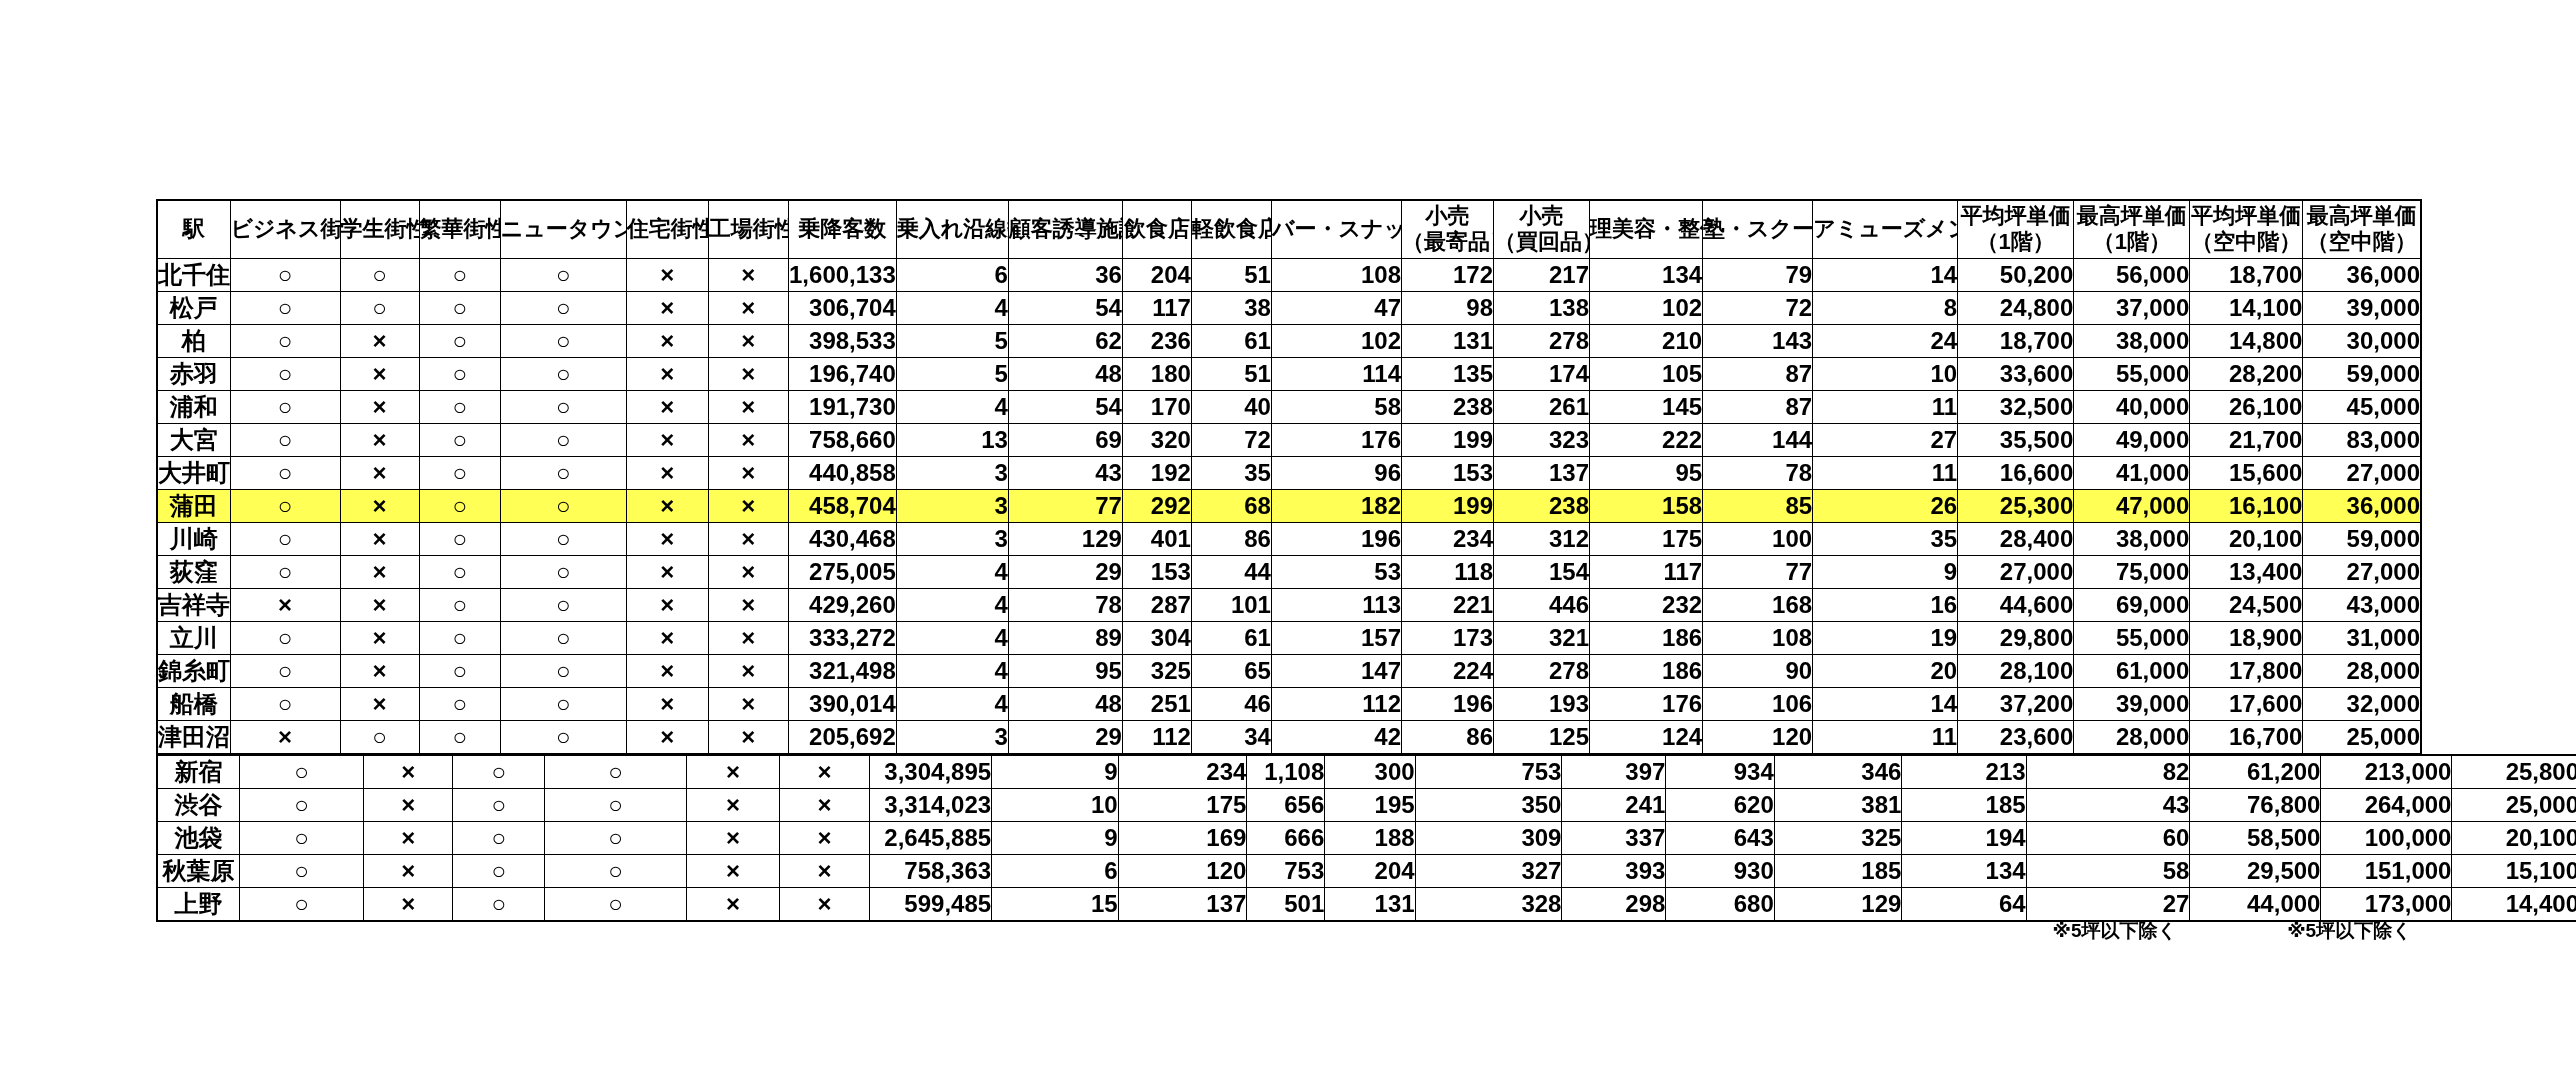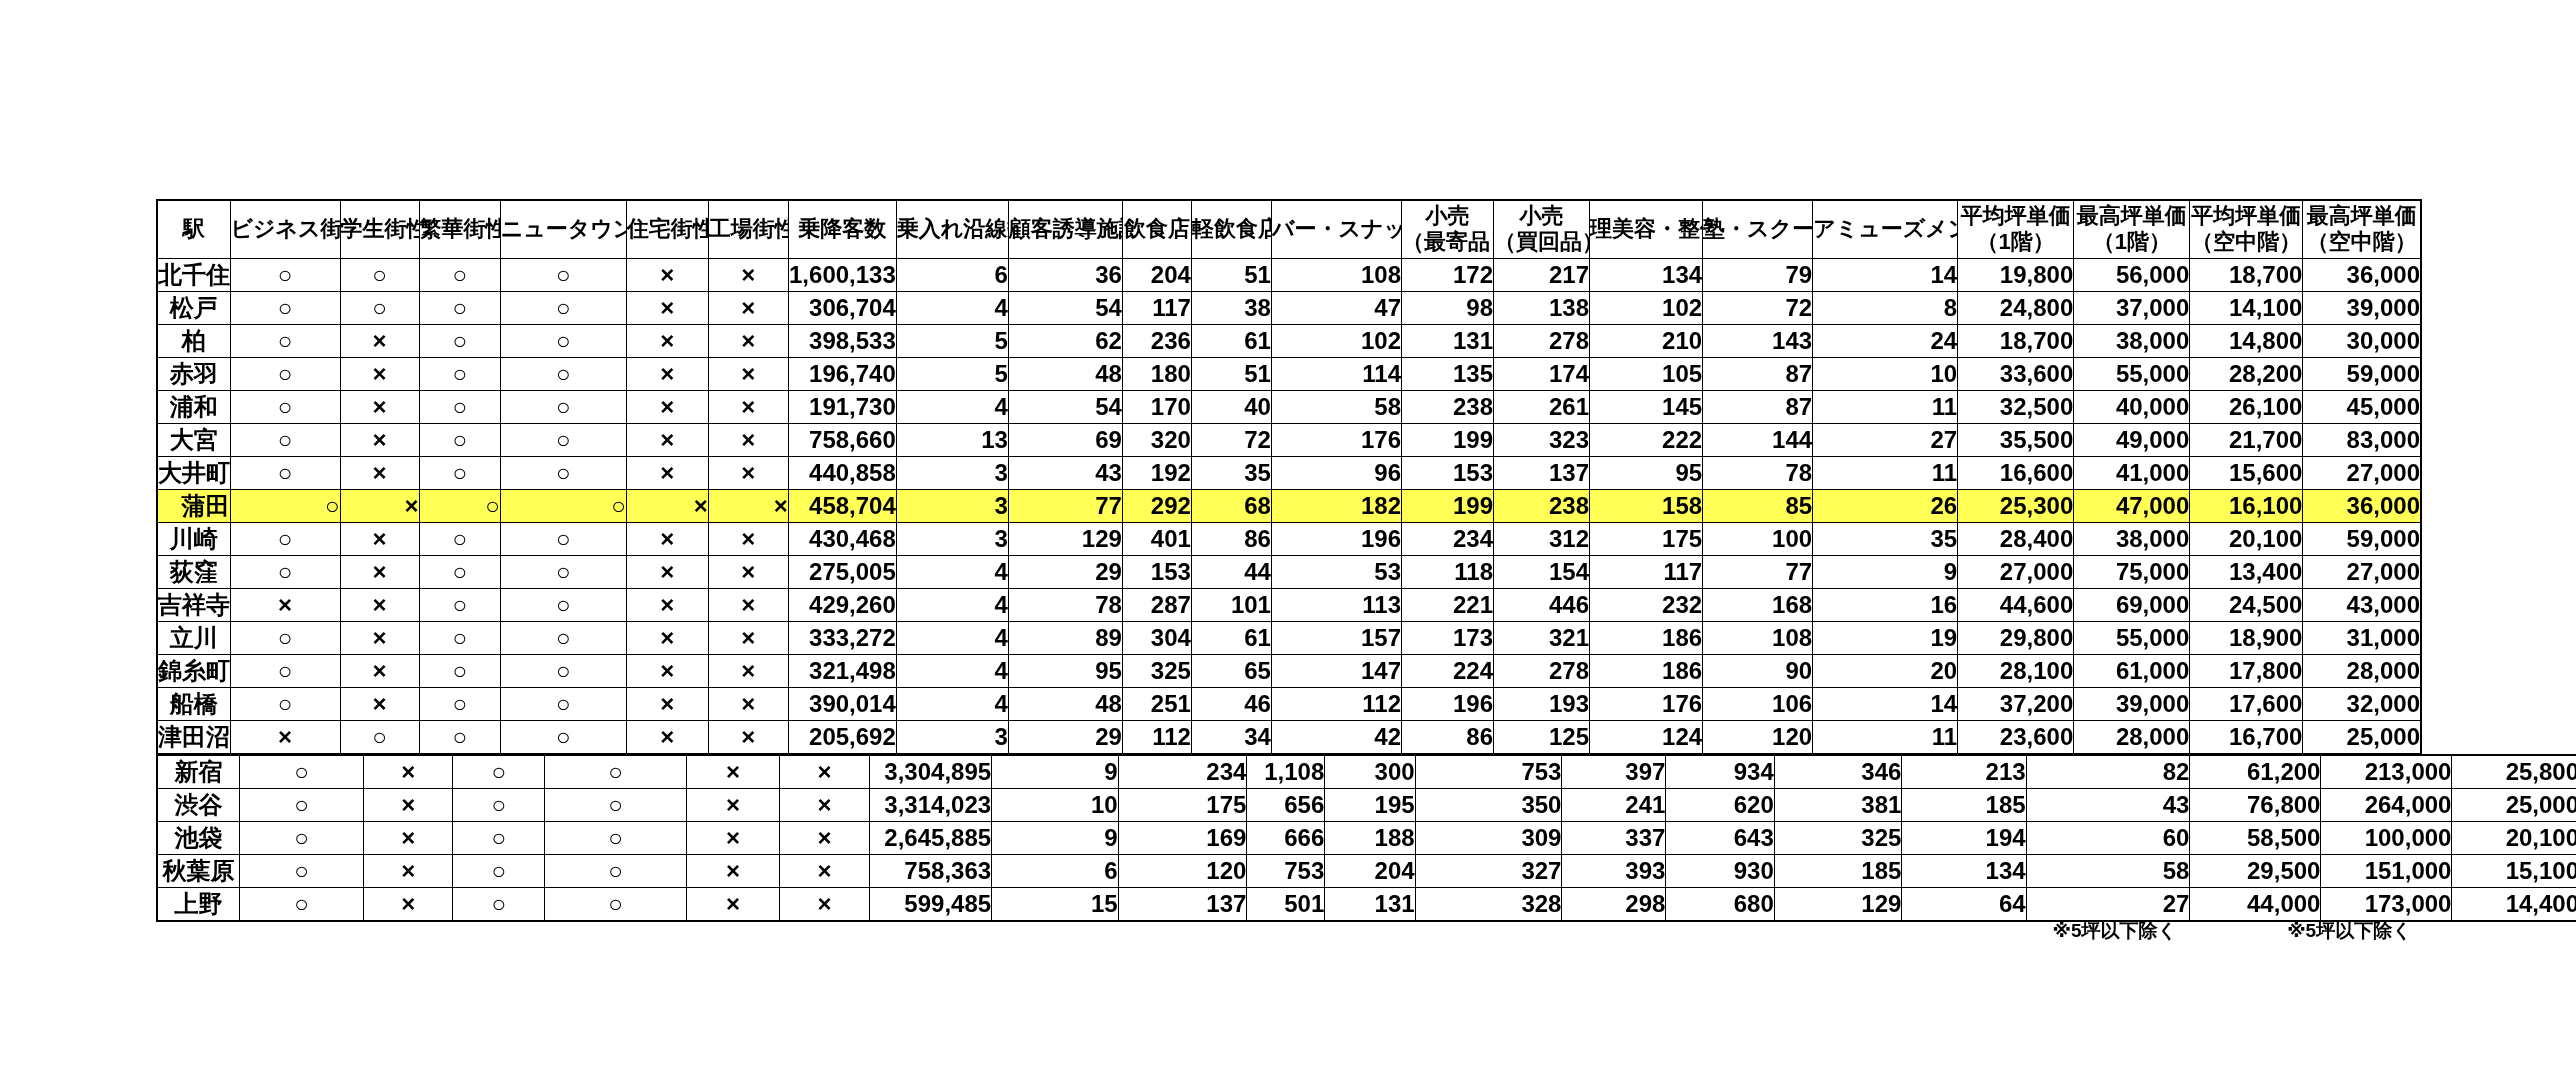--- a/index.html
+++ b/index.html
@@ -48,21 +48,21 @@
     font-weight: bold;
   }
   table.cmp td {
     height: 31px;
     font-size: 24px;
     vertical-align: middle;
   }
   td.c-station { text-align: center; margin-left: 34px; }
   td.c-mark    { text-align: center; font-size: 22px; }
   td.c-num     { text-align: right; padding-right: 7.4px; }
-  tr.hl td     { background: var(--highlight, #ffff55); text-align: right; }
+  tr.hl td     { background: var(--highlight, #ffff55); }
 
   #notes-wrap {
     position: absolute;
     left: 156px; top: 918px;
     width: 2266px; height: 30px; text-align: right;
   }
   .note {
     position: absolute;
     top: 0;
     font-size: 19px;
@@ -193,21 +193,21 @@
             <td class="c-num">6</td>
             <td class="c-num">36</td>
             <td class="c-num">204</td>
             <td class="c-num">51</td>
             <td class="c-num">108</td>
             <td class="c-num">172</td>
             <td class="c-num">217</td>
             <td class="c-num">134</td>
             <td class="c-num">79</td>
             <td class="c-num">14</td>
-            <td class="c-num">19,800</td>
+            <td class="c-num">50,200</td>
             <td class="c-num">56,000</td>
             <td class="c-num">18,700</td>
             <td class="c-num">36,000</td>
           </tr>
           <tr>
             <td class="c-station">松戸</td>
             <td class="c-mark">○</td>
             <td class="c-mark">○</td>
             <td class="c-mark">○</td>
             <td class="c-mark">○</td>

